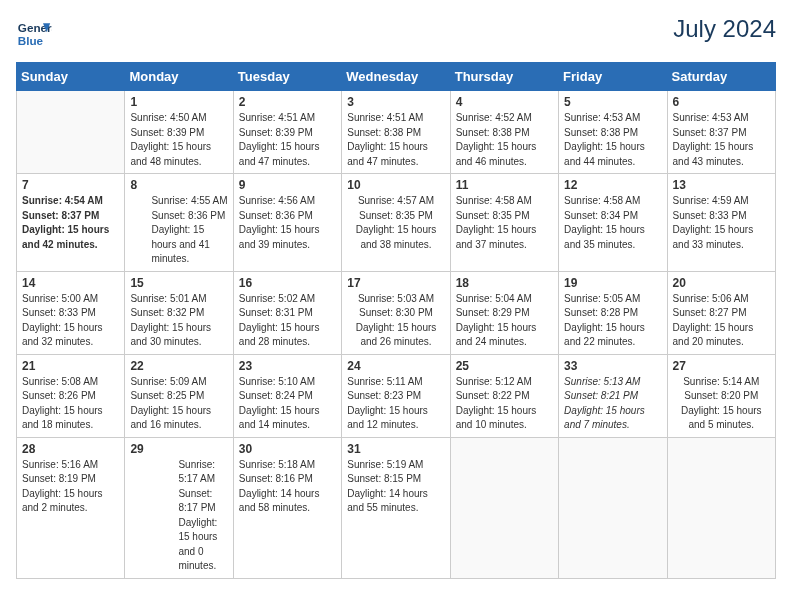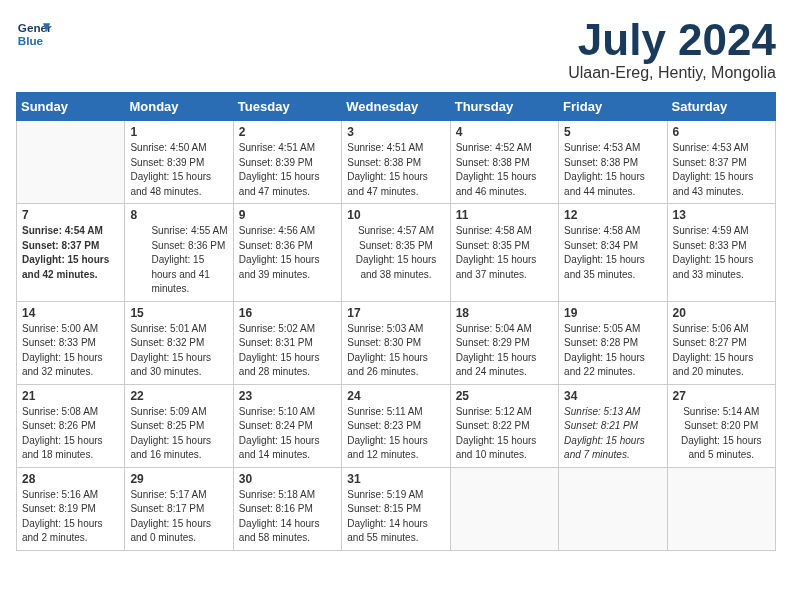--- a/index.html
+++ b/index.html
@@ -22,22 +22,22 @@
       gap: 4px;
     }
     .logo-icon {
       width: 36px;
       height: 36px;
     }
     .title-area {
       text-align: right;
     }
     .month-title {
-      font-size: 44px;
-      font-weight: bold;
+      font-size: 24px;
+      font-weight: normal;
       color: #1a3a5c;
       line-height: 1.1;
     }
     .location-title {
       font-size: 16px;
       color: #333;
     }
     .calendar {
       width: 100%;
       border-collapse: collapse;
@@ -83,21 +83,20 @@
   <div class="logo">
     <svg class="logo-icon" viewBox="0 0 40 40">
       <text x="2" y="18" font-size="13" font-weight="bold" fill="#1a3a5c">General</text>
       <text x="2" y="32" font-size="13" font-weight="bold" fill="#2a6db5">Blue</text>
       <polygon points="30,8 38,8 34,18" fill="#2a6db5"></polygon>
     </svg>
 
   </div>
   <div class="title-area">
     <div class="month-title">July 2024</div>
-    <div class="location-title">Ulaan-Ereg, Hentiy, Mongolia</div>
   </div>
 </div>
 
 <table class="calendar">
   <thead>
     <tr>
     <th>Sunday</th>
         <th>Monday</th>
         <th>Tuesday</th>
         <th>Wednesday</th>
@@ -204,21 +203,21 @@
 Daylight: 15 hours and 30 minutes.</div>
         </td>
         <td>
           <span class="day-number">16</span>
           <div class="day-info" style="white-space: pre-line;">Sunrise: 5:02 AM
 Sunset: 8:31 PM
 Daylight: 15 hours and 28 minutes.</div>
         </td>
         <td>
           <span class="day-number">17</span>
-          <div class="day-info" style="white-space: pre-line;">Sunrise: 5:03 AM
+          <div class="day-info" style="white-space: pre-line; text-align: center;">Sunrise: 5:03 AM
 Sunset: 8:30 PM
 Daylight: 15 hours and 26 minutes.</div>
         </td>
         <td>
           <span class="day-number">18</span>
           <div class="day-info" style="white-space: pre-line;">Sunrise: 5:04 AM
 Sunset: 8:29 PM
 Daylight: 15 hours and 24 minutes.</div>
         </td>
         <td>
@@ -259,42 +258,42 @@
 Sunset: 8:23 PM
 Daylight: 15 hours and 12 minutes.</div>
         </td>
         <td>
           <span class="day-number">25</span>
           <div class="day-info" style="white-space: pre-line;">Sunrise: 5:12 AM
 Sunset: 8:22 PM
 Daylight: 15 hours and 10 minutes.</div>
         </td>
         <td>
-          <span class="day-number">34</span>
+          <span class="day-number">33</span>
           <div class="day-info" style="white-space: pre-line; font-style: italic;">Sunrise: 5:13 AM
 Sunset: 8:21 PM
 Daylight: 15 hours and 7 minutes.</div>
         </td>
         <td>
           <span class="day-number">27</span>
           <div class="day-info" style="white-space: pre-line; text-align: center;">Sunrise: 5:14 AM
 Sunset: 8:20 PM
 Daylight: 15 hours and 5 minutes.</div>
         </td>
       </tr>
       <tr>
         <td>
           <span class="day-number">28</span>
           <div class="day-info" style="white-space: pre-line;">Sunrise: 5:16 AM
 Sunset: 8:19 PM
 Daylight: 15 hours and 2 minutes.</div>
         </td>
         <td>
           <span class="day-number">29</span>
-          <div class="day-info" style="white-space: pre-line;">Sunrise: 5:17 AM
+          <div class="day-info" style="white-space: pre-line; margin-left: 48px;">Sunrise: 5:17 AM
 Sunset: 8:17 PM
 Daylight: 15 hours and 0 minutes.</div>
         </td>
         <td>
           <span class="day-number">30</span>
           <div class="day-info" style="white-space: pre-line;">Sunrise: 5:18 AM
 Sunset: 8:16 PM
 Daylight: 14 hours and 58 minutes.</div>
         </td>
         <td>

